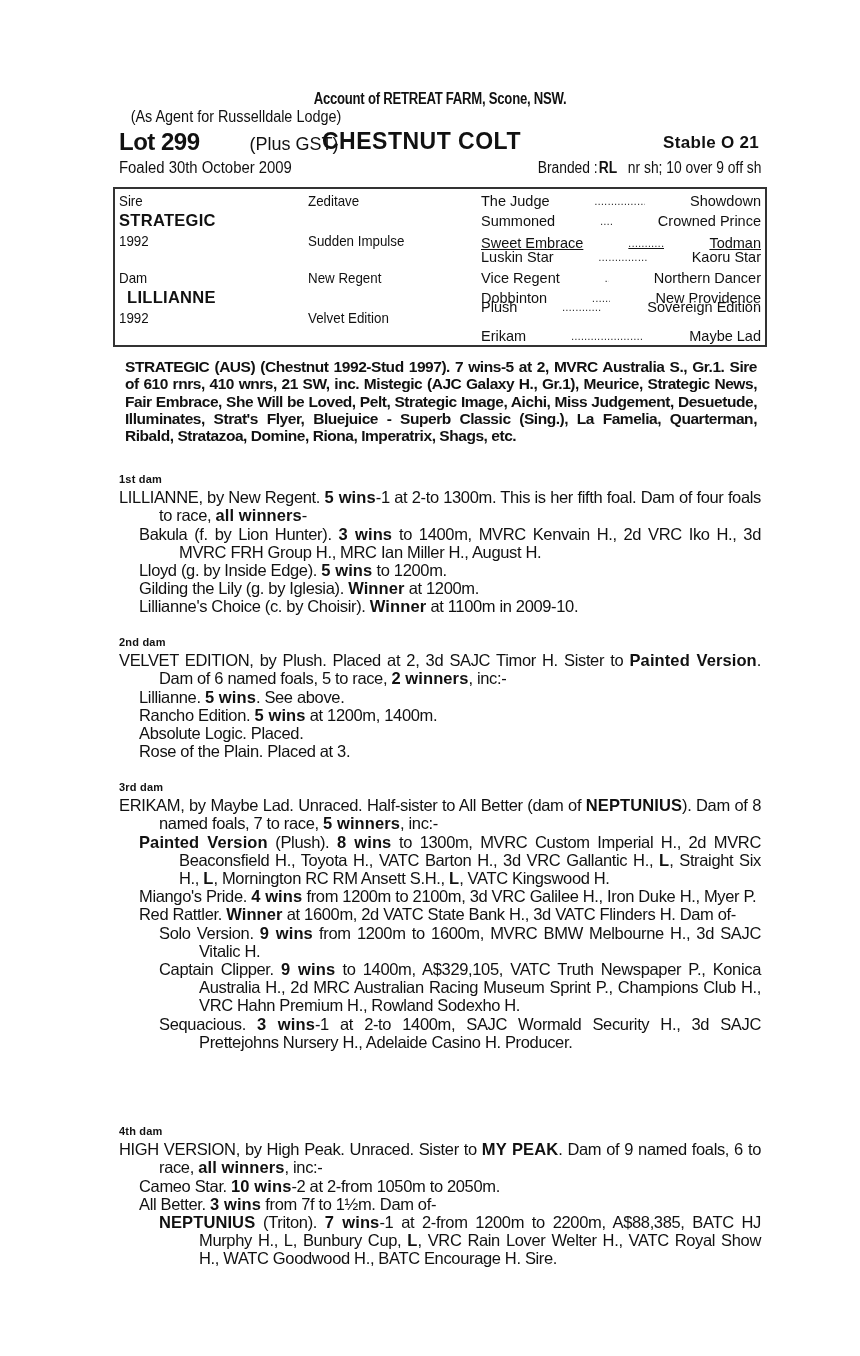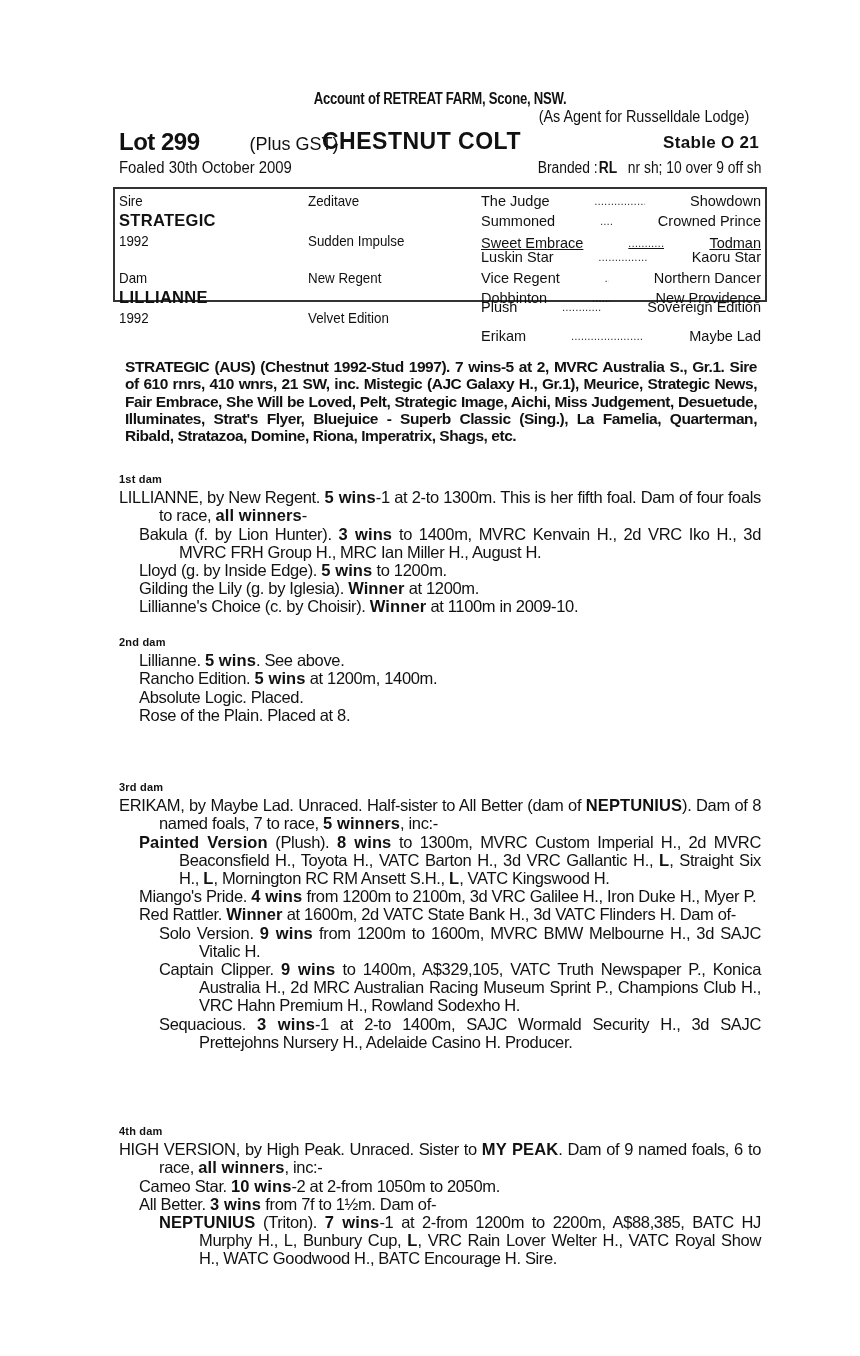--- a/index.html
+++ b/index.html
@@ -1,33 +1,33 @@
 <!DOCTYPE html>
 <html><head>
 <meta charset="utf-8">
 <style>
   html, body { margin: 0; padding: 0; background: #ffffff; }
   body { width: 860px; height: 1356px; position: relative; overflow: hidden; color: #111; font-family: "Liberation Sans", sans-serif; }
   .page { position: absolute; left: 119px; top: 90px; width: 642px; }
   .hdr-account { position: absolute; left: 0; width: 642px; top: 0; text-align: center; font-weight: bold; font-size: 16px; letter-spacing: -0.3px; }
   .hdr-account span { display: inline-block; transform: scaleX(0.82); }
-  .hdr-agent { position: absolute; left: 0; width: 642px; top: 18px; text-align: right; font-size: 16px; }
+  .hdr-agent { position: absolute; left: 0; width: 642px; top: 18px; text-align: left; font-size: 16px; }
   .hdr-agent span { display: inline-block; transform: scaleX(0.9); }
   .lotline { position: absolute; left: 0; top: 38px; width: 642px; height: 28px; }
   .lot { position: absolute; left: 0; top: 0; font-weight: 900; font-size: 24px; letter-spacing: -0.5px; }
   .plusgst { font-weight: normal; font-size: 18px; letter-spacing: 0; margin-left: 4px; padding-left: 46px; }
   .colt { position: absolute; left: 203px; top: 0; font-weight: 900; font-size: 23px; letter-spacing: 0.5px; }
   .stable { position: absolute; right: 2px; top: 5px; font-weight: 900; font-size: 17px; letter-spacing: 0.3px; }
   .foaled { position: absolute; left: 0; top: 69px; font-size: 16px; }
   .foaled span, .branded span { display: inline-block; transform: scaleX(0.93); transform-origin: left top; }
   .branded { position: absolute; right: 0; top: 69px; font-size: 16px; text-align: right; }
   .branded span { transform-origin: right top; }
   .brand-mark { font-weight: bold; }
 
-  .pedbox { position: absolute; left: -6px; top: 97px; width: 654px; height: 115px; border: 2px solid #333; box-sizing: border-box; }
+  .pedbox { position: absolute; left: -6px; top: 97px; width: 654px; height: 160px; border: 2px solid #333; box-sizing: border-box; }
   .ped-cell { position: absolute; font-size: 14.5px; white-space: nowrap; }
   .ped-cell.big { font-weight: 900; font-size: 16.5px; letter-spacing: 0.3px; }
   .ped-cell .t { display: inline-block; transform: scaleX(0.92); transform-origin: left top; }
   .gp { position: absolute; left: 366px; width: 280px; font-size: 14.5px; display: flex; white-space: nowrap; gap: 44px; }
   .gp .l, .gp .r { flex: none; }
   .gp .dots { flex: 1; overflow: hidden; margin: 0 1px; position: relative; top: -1px; }
   .gp .dots::before { content: "................................................................................................................"; letter-spacing: 0.5px; font-size: 10px; }
 
   .sireblurb { position: absolute; left: 6px; top: 268px; width: 632px; font-weight: 900; font-size: 15.5px; line-height: 17.3px; text-align: justify; letter-spacing: -0.45px; word-spacing: 0px; }
   .sireblurb p { margin: 0; }
@@ -55,21 +55,21 @@
   </div>
 
   <div class="foaled"><span>Foaled 30th October 2009</span></div>
   <div class="branded"><span><span>Branded : </span><span class="brand-mark">RL</span><span> nr sh; 10 over 9 off sh</span></span></div>
 
   <div class="pedbox">
     <div class="ped-cell" style="left:4px; top:4px;"><span class="t">Sire</span></div>
     <div class="ped-cell big" style="left:4px; top:22px;">STRATEGIC</div>
     <div class="ped-cell" style="left:4px; top:44px;"><span class="t">1992</span></div>
     <div class="ped-cell" style="left:4px; top:81px;"><span class="t">Dam</span></div>
-    <div class="ped-cell big" style="left:4px; top:99px;">LILLIANNE</div>
+    <div class="ped-cell big" style="left:12px; top:99px;">LILLIANNE</div>
     <div class="ped-cell" style="left:4px; top:121px;"><span class="t">1992</span></div>
 
     <div class="ped-cell" style="left:193px; top:4px;"><span class="t">Zeditave</span></div>
     <div class="ped-cell" style="left:193px; top:44px;"><span class="t">Sudden Impulse</span></div>
     <div class="ped-cell" style="left:193px; top:81px;"><span class="t">New Regent</span></div>
     <div class="ped-cell" style="left:193px; top:121px;"><span class="t">Velvet Edition</span></div>
 
     <div class="gp" style="top:4px;">
         <span class="l">The Judge</span>
         <span class="dots"></span>
@@ -123,24 +123,25 @@
         <div class="para lvl1"><span>Bakula (f. by Lion Hunter). </span><span class="b">3 wins</span><span> to 1400m, MVRC Kenvain H., 2d VRC Iko H., 3d MVRC FRH Group H., MRC Ian Miller H., August H.</span></div>
         <div class="para lvl1"><span>Lloyd (g. by Inside Edge). </span><span class="b">5 wins</span><span> to 1200m.</span></div>
         <div class="para lvl1"><span>Gilding the Lily (g. by Iglesia). </span><span class="b">Winner</span><span> at 1200m.</span></div>
         <div class="para lvl1"><span>Lillianne's Choice (c. by Choisir). </span><span class="b">Winner</span><span> at 1100m in 2009-10.</span></div>
       </div>
   </div>
 
   <div class="section" style="top:543px;">
     <div class="title">2nd dam</div>
     <div class="dam-body">
+        <div class="para lvl0"><span>VELVET EDITION, by Plush. Placed at 2, 3d SAJC Timor H. Sister to </span><span class="b">Painted Version</span><span>. Dam of 6 named foals, 5 to race, </span><span class="b">2 winners</span><span>, inc:-</span></div>
         <div class="para lvl1"><span>Lillianne. </span><span class="b">5 wins</span><span>. See above.</span></div>
         <div class="para lvl1"><span>Rancho Edition. </span><span class="b">5 wins</span><span> at 1200m, 1400m.</span></div>
         <div class="para lvl1"><span>Absolute Logic. Placed.</span></div>
-        <div class="para lvl1"><span>Rose of the Plain. Placed at 8.</span></div>
+        <div class="para lvl1"><span>Rose of the Plain. Placed at 3.</span></div>
       </div>
   </div>
 
   <div class="section" style="top:688px;">
     <div class="title">3rd dam</div>
     <div class="dam-body">
         <div class="para lvl0"><span>ERIKAM, by Maybe Lad. Unraced. Half-sister to All Better (dam of </span><span class="b">NEPTUNIUS</span><span>). Dam of 8 named foals, 7 to race, </span><span class="b">5 winners</span><span>, inc:-</span></div>
         <div class="para lvl1"><span class="b">Painted Version</span><span> (Plush). </span><span class="b">8 wins</span><span> to 1300m, MVRC Custom Imperial H., 2d MVRC Beaconsfield H., Toyota H., VATC Barton H., 3d VRC Gallantic H., </span><span class="b">L</span><span>, Straight Six H., </span><span class="b">L</span><span>, Mornington RC RM Ansett S.H., </span><span class="b">L</span><span>, VATC Kingswood H.</span></div>
         <div class="para lvl1"><span>Miango's Pride. </span><span class="b">4 wins</span><span> from 1200m to 2100m, 3d VRC Galilee H., Iron Duke H., Myer P.</span></div>
         <div class="para lvl1"><span>Red Rattler. </span><span class="b">Winner</span><span> at 1600m, 2d VATC State Bank H., 3d VATC Flinders H. Dam of-</span></div>

